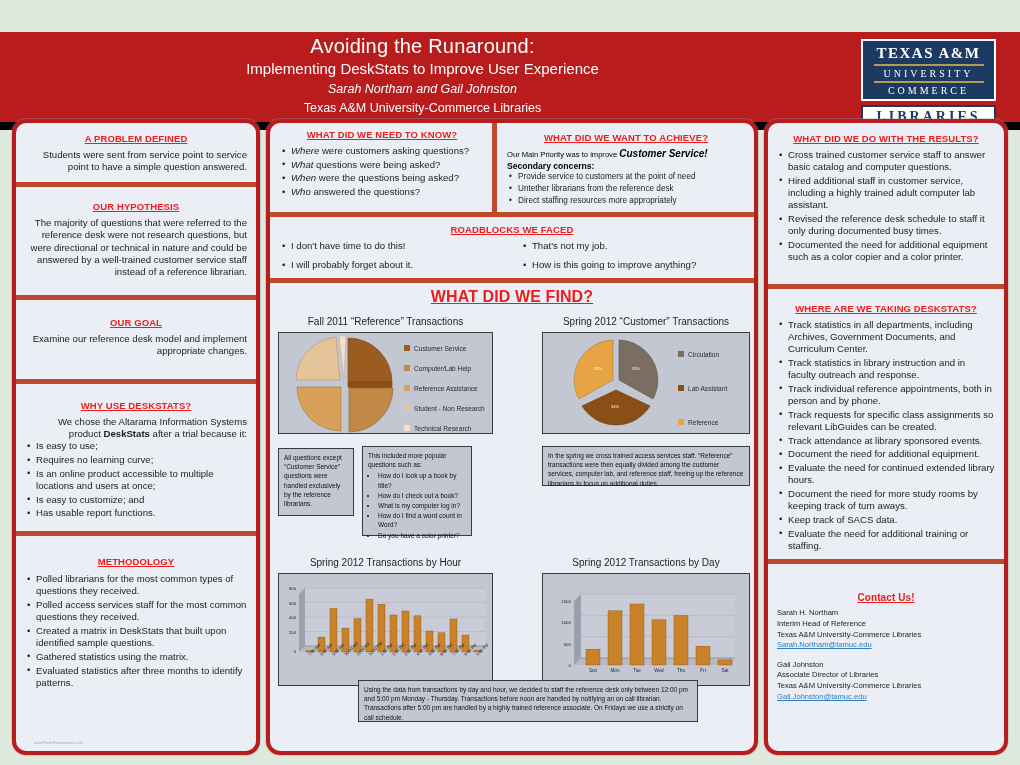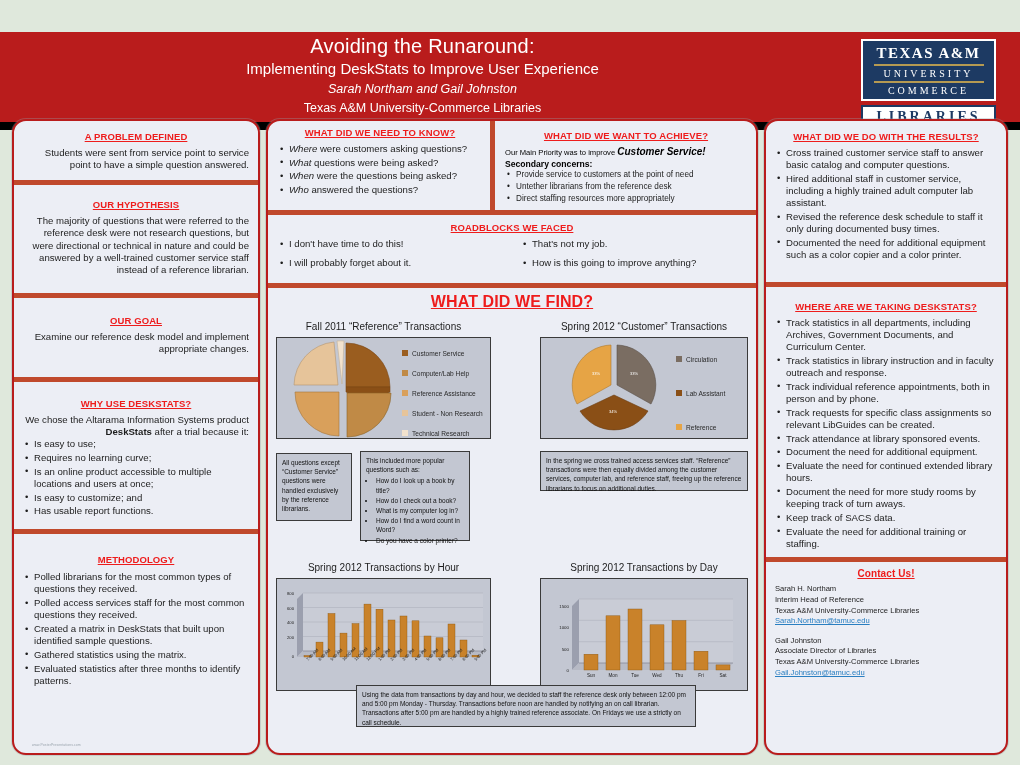--- a/index.html
+++ b/index.html
@@ -41,21 +41,21 @@
     width:135px; height:23px; margin-top:4px; background:#ffffff;
     border:2px solid #1d3a63;
     display:flex; align-items:center; justify-content:center;
     font-family:"Liberation Serif", serif; font-size:14px; letter-spacing:3px; color:#1d3a63; font-weight:700;
   }
 
   
   .col {
     position:absolute;
     background:#eceef5;
-    border:2px solid #b91c1c;
+    border:4px solid #b91c1c;
     border-radius:14px;
     overflow:hidden;
     box-shadow:0 0 0 1px rgba(150,160,170,.35);
   }
   .col1 { left:12px;  top:119px; width:248px; height:636px; }
   .col2 { left:266px; top:119px; width:492px; height:636px; }
   .col3 { left:764px; top:119px; width:244px; height:636px; }
 
   .divider { height:5px; background:#c0492c; margin:0; }
   .pad { padding:6px 9px 8px 9px; }
@@ -200,21 +200,21 @@
         <div style="font-size:8.6px;font-weight:700;line-height:12px;">Secondary concerns:</div>
         <ul class="bul small">
           <li>Provide service to customers at the point of need</li>
           <li>Untether librarians from the reference desk</li>
           <li>Direct staffing resources more appropriately</li>
         </ul>
       </div>
     </div>
     <div class="divider"></div>
 
-    <div style="padding:3px 10px 12px;">
+    <div style="padding:3px 10px 5px;">
       <div class="sect-title">ROADBLOCKS WE FACED</div>
       <div class="two-col">
         <div>
           <ul class="bul">
             <li style="margin-bottom:7px;">I don't have time to do this!</li>
             <li>I will probably forget about it.</li>
           </ul>
         </div>
         <div style="padding-left:18px;">
           <ul class="bul">
@@ -444,21 +444,21 @@
         <li>Track attendance at library sponsored events.</li>
         <li>Document the need for additional equipment.</li>
         <li>Evaluate the need for continued extended library hours.</li>
         <li>Document the need for more study rooms by keeping track of turn aways.</li>
         <li>Keep track of SACS data.</li>
         <li>Evaluate the need for additional training or staffing.</li>
       </ul>
     </div>
     <div class="divider"></div>
 
-    <div class="pad" style="padding-top:2px;">
+    <div class="pad" style="padding-top:24px;">
       <div class="sect-title" style="font-size:10px;">Contact Us!</div>
       <div class="contact" style="margin-top:5px;">
         <div>Sarah H. Northam</div>
         <div>Interim Head of Reference</div>
         <div>Texas A&amp;M University-Commerce Libraries</div>
         <a href="#">Sarah.Northam@tamuc.edu</a>
       </div>
       <div class="contact" style="margin-top:9px;">
         <div>Gail Johnston</div>
         <div>Associate Director of Libraries</div>

